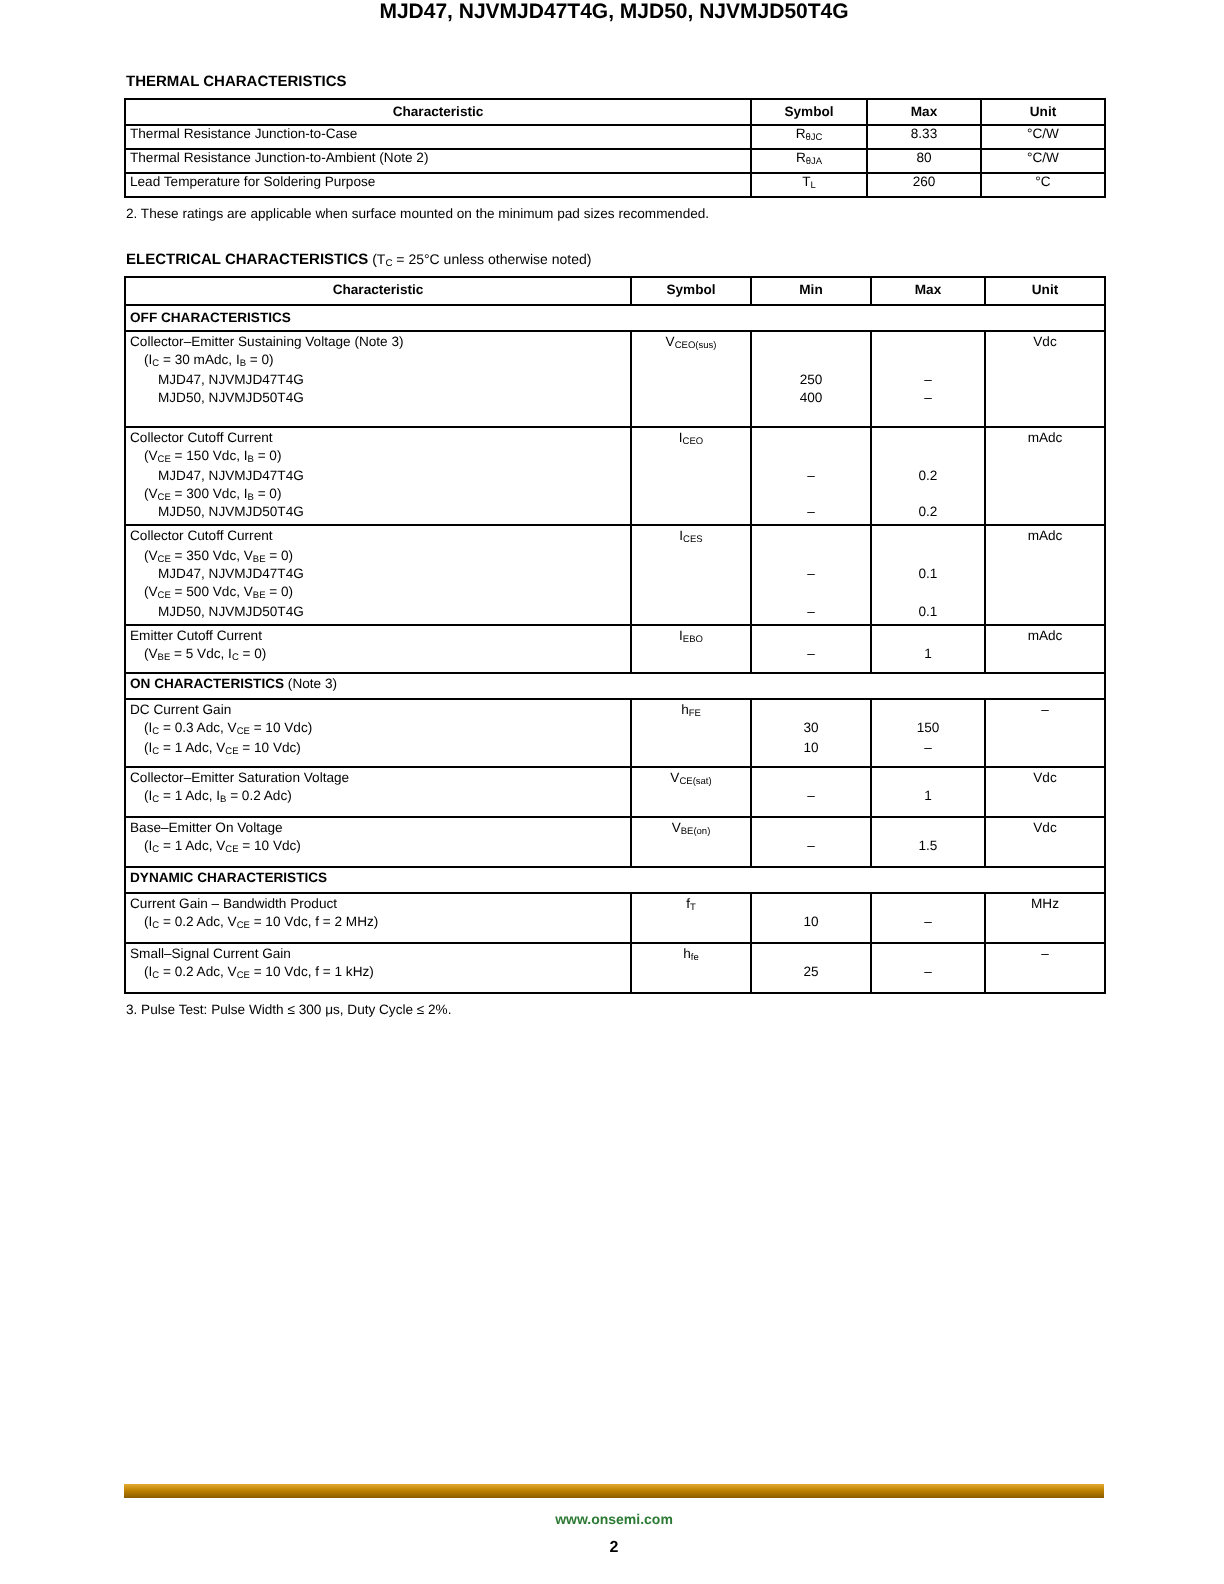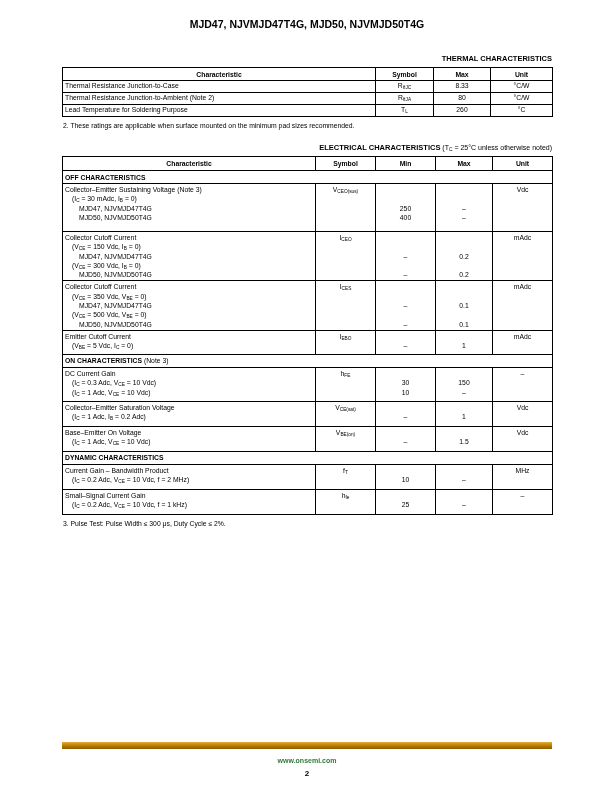--- a/index.html
+++ b/index.html
@@ -3,22 +3,22 @@
 <meta charset="utf-8">
 <style>
   html,body{margin:0;padding:0;}
   body{
     width:612px;height:792px;position:relative;overflow:hidden;
     background:#ffffff;color:#000;
     font-family:"Liberation Sans","DejaVu Sans",sans-serif;
     -webkit-font-smoothing:antialiased;
   }
   .content{position:absolute;left:62px;top:0;width:490px;}
-  .title{margin-top:18px;text-align:center;font-size:10.5px;font-weight:bold;}
-  .sec-head{font-size:7.5px;font-weight:bold;text-align:right;}
+  .title{text-align:center;font-size:10.5px;font-weight:bold;}
+  .sec-head{font-size:7.5px;font-weight:bold;}
   .thermal-head{margin-top:24px;margin-left:1px;}
   .elec-head{margin-top:13px;margin-left:1px;}
   .elec-head .rest{font-weight:normal;font-size:7px;}
   table{border-collapse:collapse;width:490px;table-layout:fixed;}
   .dtable{margin-top:4px;}
   th,td{border:1px solid #000;}
   th{font-size:6.8px;font-weight:bold;text-align:center;padding:2px 1px;background:#fff;}
   td{font-size:6.8px;vertical-align:top;padding:1px 2px;}
   td.c{text-align:center;padding:1px 0;}
   .ln{line-height:9.3px;min-height:9.3px;white-space:nowrap;overflow:hidden;}

